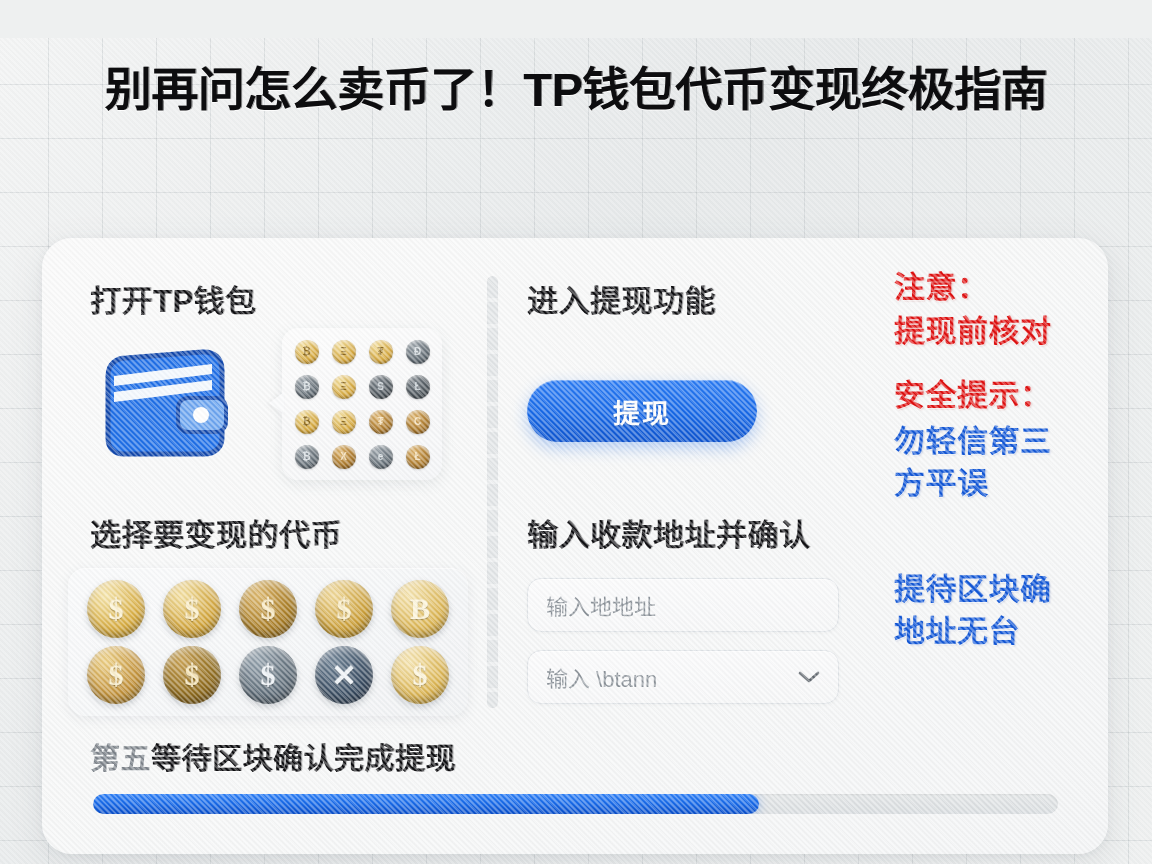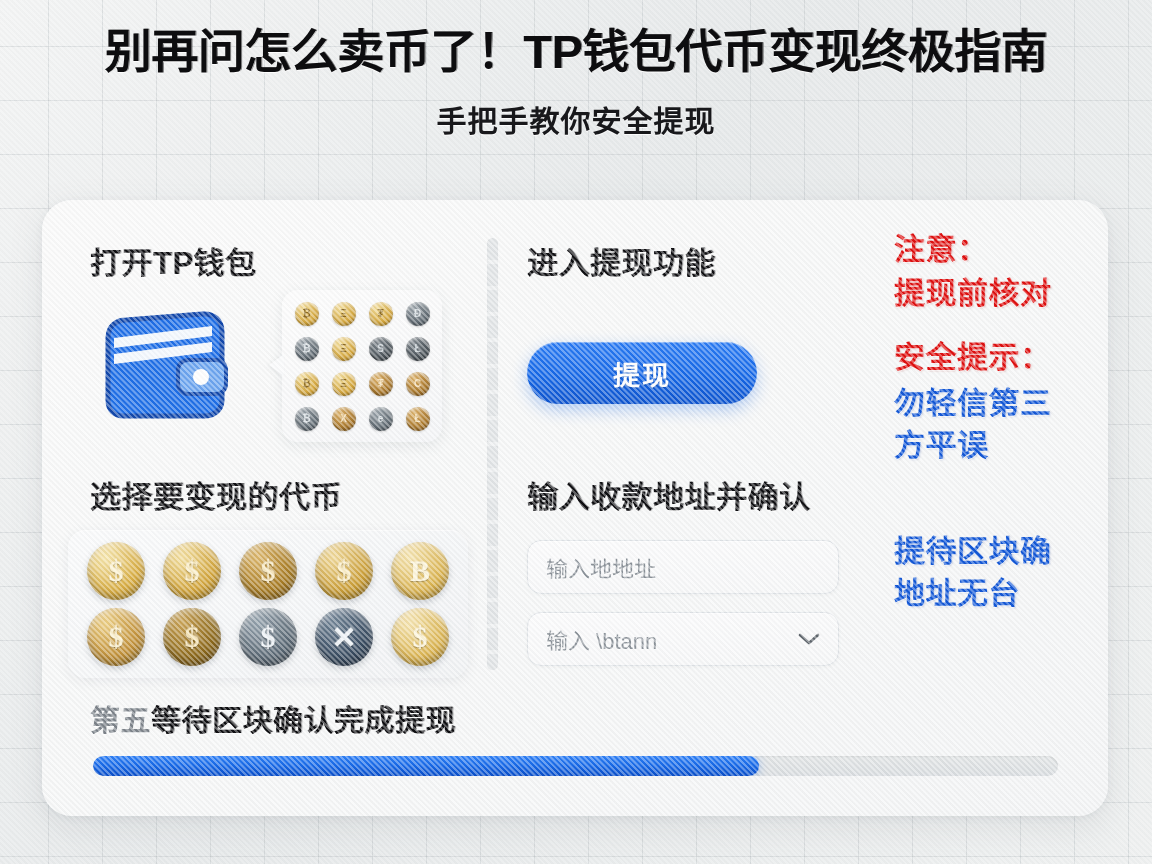--- a/index.html
+++ b/index.html
@@ -19,20 +19,21 @@
   #page-root {
     position: absolute;
     inset: 0;
     background-color: #eceeee;
     background-image:
       linear-gradient(rgba(170,178,182,0.30) 1px, transparent 1px),
       linear-gradient(90deg, rgba(170,178,182,0.30) 1px, transparent 1px),
       linear-gradient(125deg, #f3f4f4 0%, #e6e9ea 45%, #eef0f0 100%);
     background-size: 54px 54px, 54px 54px, 100% 100%;
     background-position: -6px -8px, -6px -8px, 0 0;
+    margin-top: 38px;
   }
   #page-root::after {
     content: "";
     position: absolute;
     inset: 0;
     pointer-events: none;
     background-image: repeating-linear-gradient(45deg,
         rgba(255,255,255,0.16) 0 2px, rgba(0,0,0,0.012) 2px 4px);
   }
 
@@ -315,21 +316,20 @@
     box-shadow: 0 0 10px rgba(22,104,232,0.45);
   }
 </style>
 </head>
 <body>
 
 <div id="page-root">
 
   <div class="header">
     <div class="title">别再问怎么卖币了！TP钱包代币变现终极指南</div>
-    <div class="subtitle">手把手教你安全提现</div>
   </div>
 
   <div class="card">
 
     <div class="divider"></div>
 
     <div class="sec-title" style="left:48px; top:38px;">打开TP钱包</div>
 
     <svg class="wallet-icon" viewBox="0 0 140 116">
       <path d="M14 30 C14 18 22 12 32 12 L108 6 C120 5 128 12 128 24 L128 92

